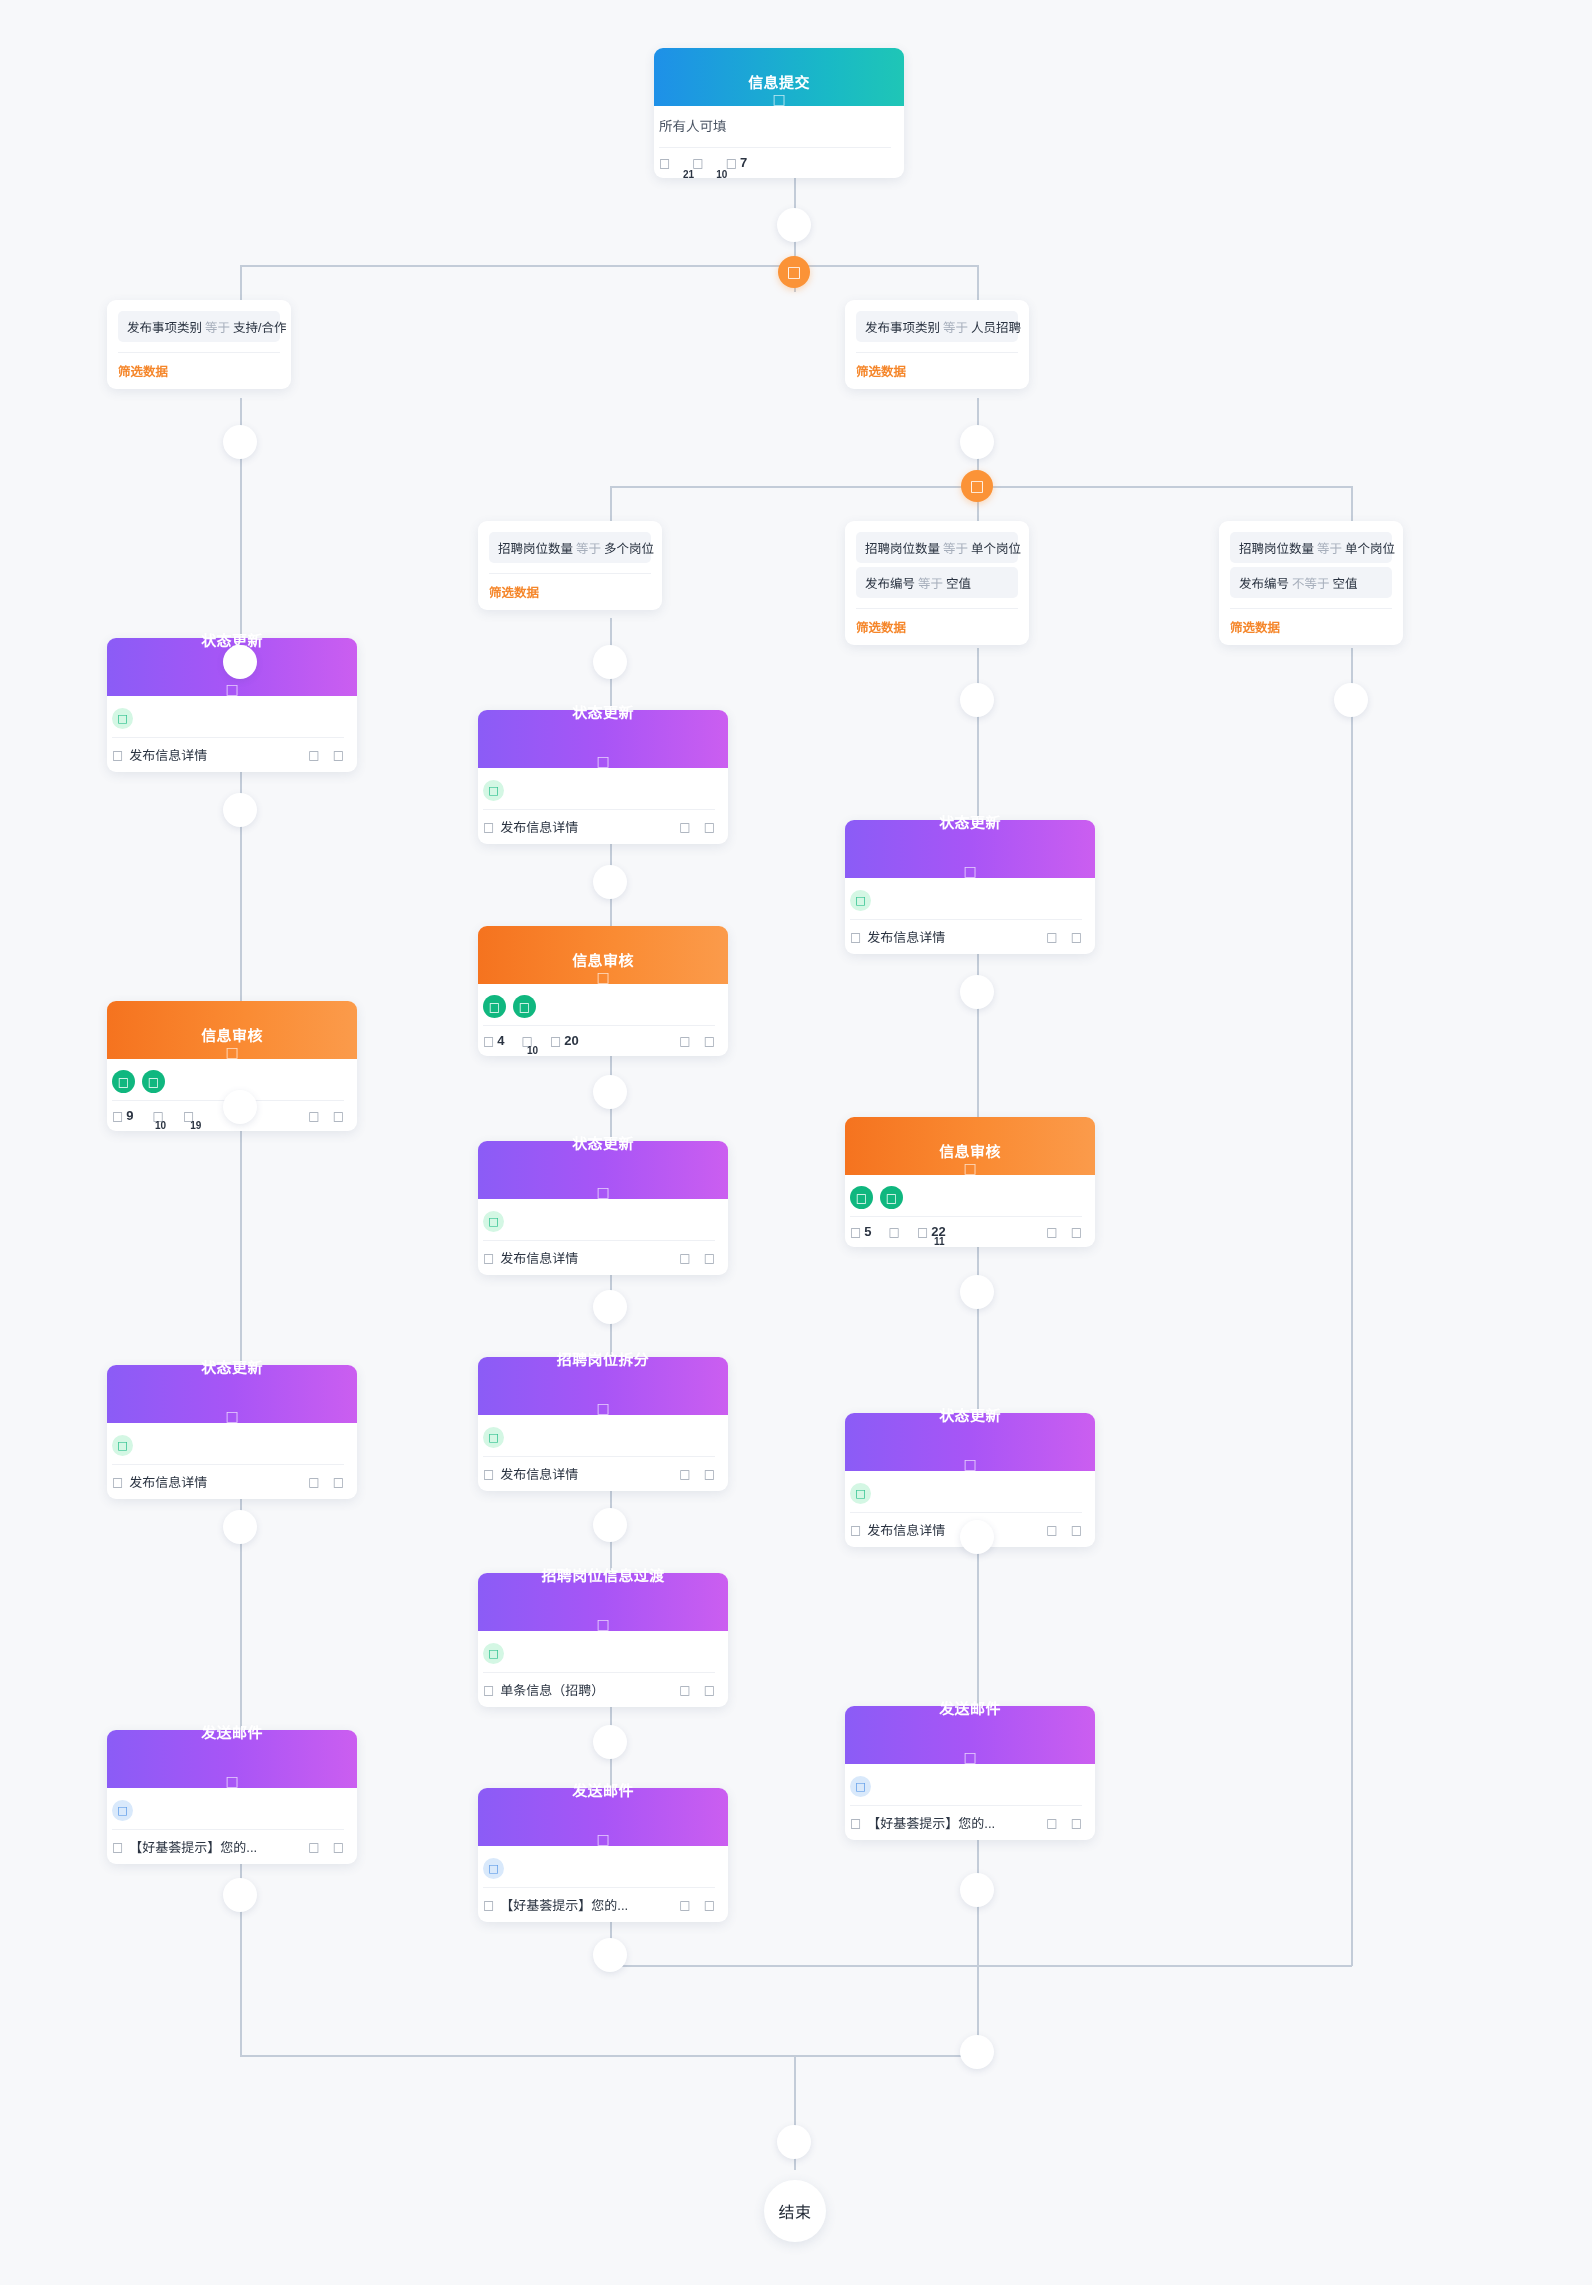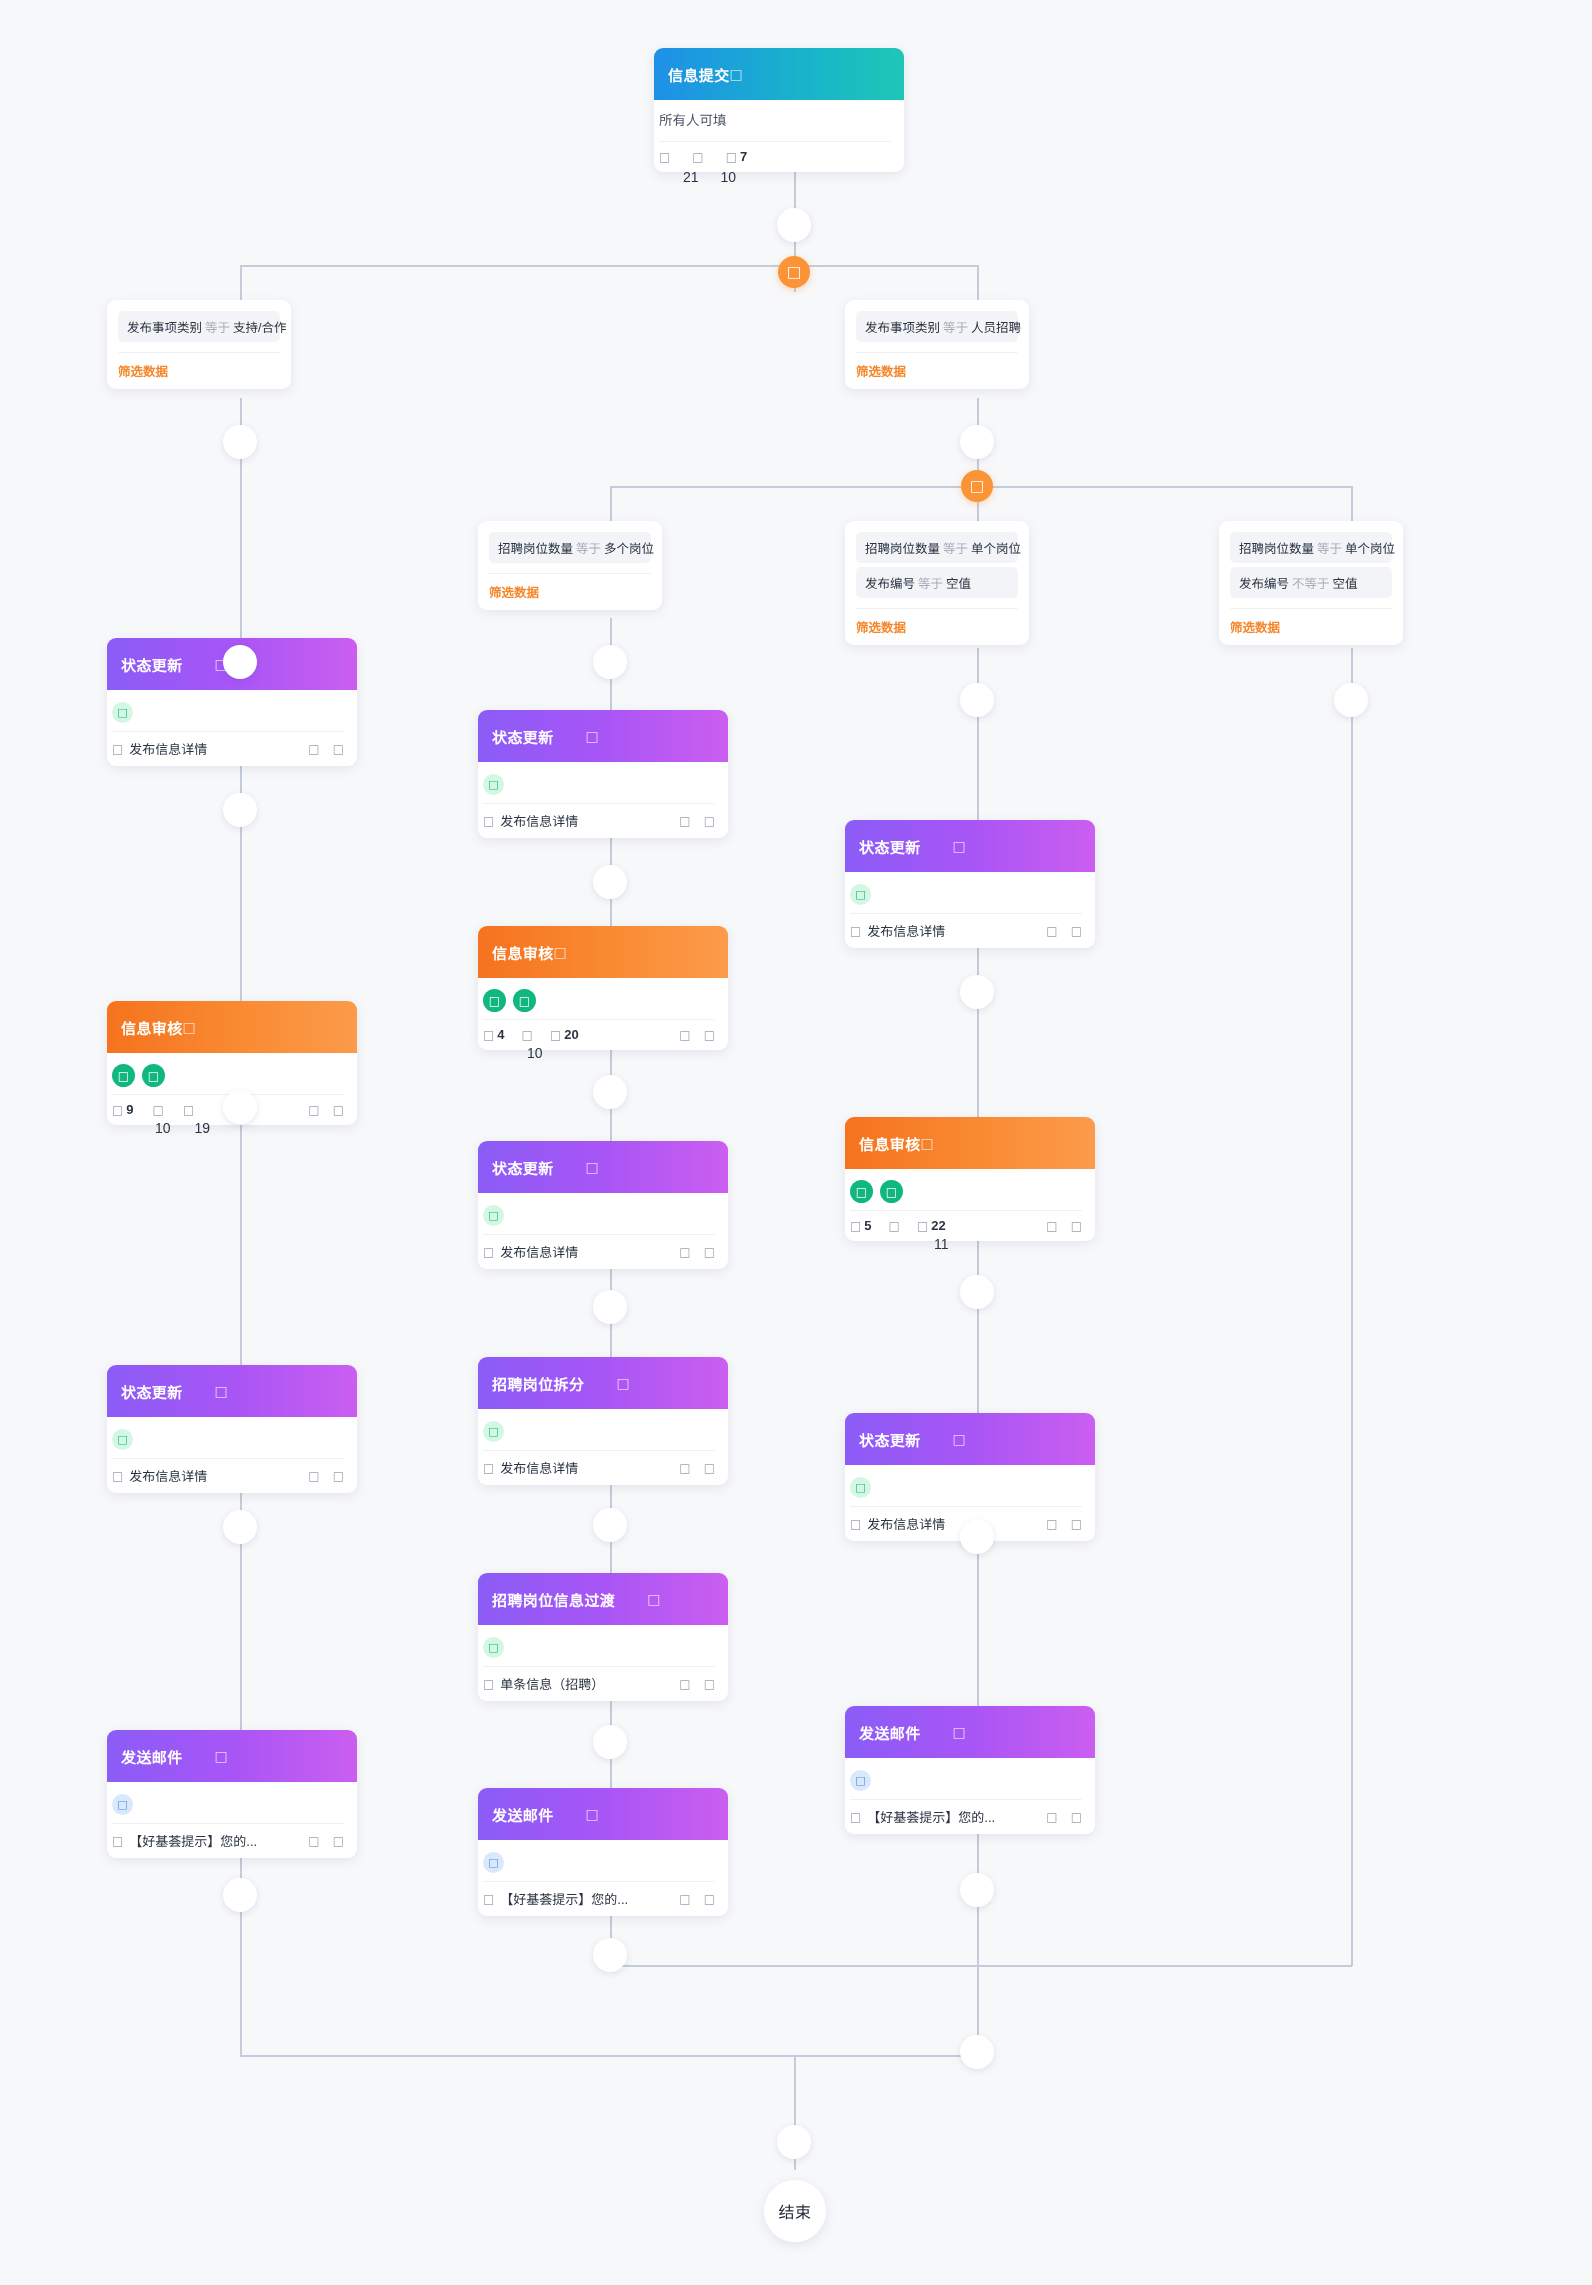--- a/index.html
+++ b/index.html
@@ -36,23 +36,23 @@
     font-size:16px;color:#1f2733;letter-spacing:.5px;z-index:6;
   }
 
   
   .card{
     position:absolute;width:250px;border-radius:9px;background:#fff;
     box-shadow:0 3px 11px rgba(60,80,120,.11);
     z-index:5;
   }
   .card-head{
-    height:52px;border-radius:9px 9px 0 0;
-    display:flex;align-items:center;justify-content:flex-start;
-    padding:0 14px;box-sizing:border-box;
+    height:58px;border-radius:9px 9px 0 0;
+    display:flex;align-items:center;justify-content:flex-end;
+    padding:0 14px;box-sizing:border-box;flex-direction:column;
   }
   .card-title{color:#fff;font-size:15px;font-weight:bold;letter-spacing:.4px;}
   .card-head-icon{color:rgba(255,255,255,.72);font-size:14px;line-height:1;}
   .head-submit{background:linear-gradient(90deg,#1e90e8 0%,#19b9c6 70%,#1fc6b6 100%);}
   .head-status{background:linear-gradient(90deg,#8b5cf6 0%,#a855f6 50%,#cb5ef0 100%);gap:32px;}
   .head-audit{background:linear-gradient(90deg,#f5731f 0%,#fa8b33 55%,#fb9b4b 100%);}
 
   .card-body{padding:9px 13px 8px 5px;}
   .avatar-row{height:27px;display:flex;align-items:center;gap:7px;}
   .av{
@@ -73,21 +73,21 @@
   }
   .meta-left{display:flex;align-items:center;gap:6px;flex:1;min-width:0;}
   .meta-right{display:flex;align-items:center;gap:13px;}
   .meta-item{display:flex;align-items:center;gap:3px;white-space:nowrap;}
   .meta-gl{color:#9aa3b0;font-size:12px;line-height:1;}
   .meta-num{color:#2b3442;font-weight:bold;font-size:13px;}
   .meta-txt{color:#2b3442;font-size:13px;white-space:nowrap;overflow:hidden;text-overflow:ellipsis;}
 
   
   .overflow-nums{
-    position:absolute;display:flex;font-size:14px;font-weight:normal;color:#2b3442;
+    position:absolute;display:flex;font-size:10px;font-weight:bold;color:#2b3442;
     z-index:8;
   }
 
   
   .fill-line{font-size:13.5px;color:#4a5463;padding-bottom:7px;}
 
   
   .cond{
     position:absolute;width:184px;background:#fff;border-radius:9px;
     box-shadow:0 3px 11px rgba(60,80,120,.10);

